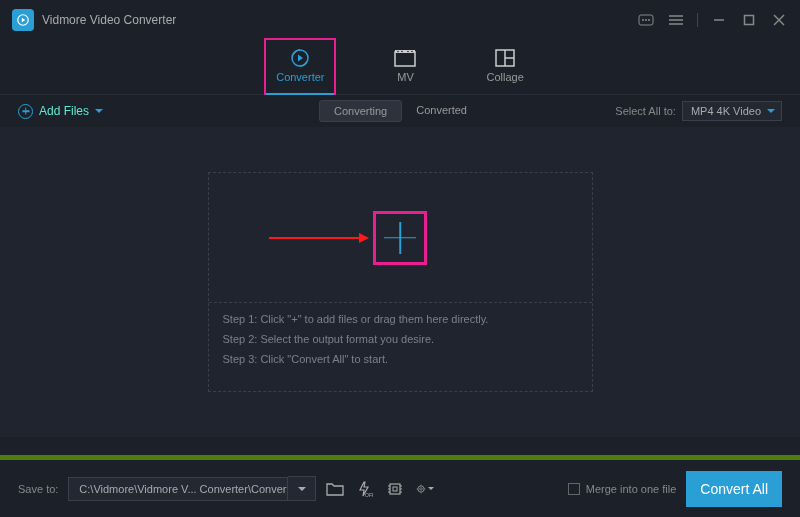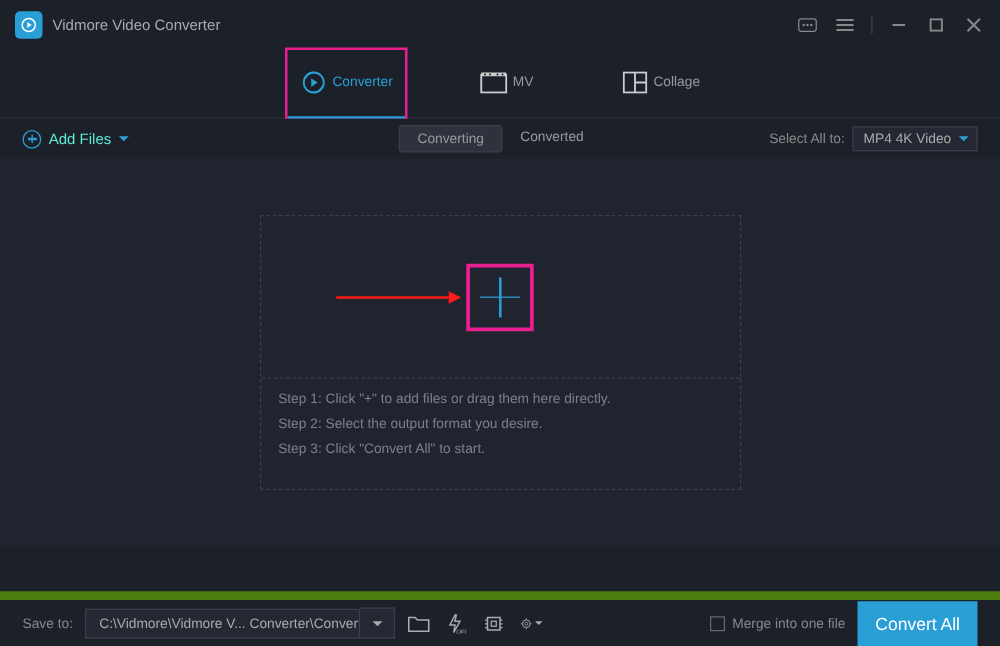--- a/index.html
+++ b/index.html
@@ -6,21 +6,21 @@
 body { width:800px; height:517px; background:#1c2029; color:#999; overflow:hidden; position:relative; }
 
 .titlebar { height:40px; display:flex; align-items:center; padding:0 12px; background:#1c2029; }
 .logo { width:22px; height:22px; background:#2a9fd6; border-radius:4px; margin-right:8px; display:flex; align-items:center; justify-content:center; }
 .logo svg { width:14px; height:14px; }
 .app-title { color:#aaa; font-size:12px; flex:1; }
 .title-btns { display:flex; gap:12px; align-items:center; }
 .title-btn { width:18px; height:18px; display:flex; align-items:center; justify-content:center; color:#888; cursor:pointer; }
 
 .tabs { height:55px; display:flex; justify-content:center; gap:50px; align-items:center; border-bottom:1px solid #2a2e38; }
-.tab { display:flex; flex-direction:row; align-items:center; gap:4px; cursor:pointer; padding:4px 10px; border-bottom:2px solid transparent; height:55px; justify-content:center; }
+.tab { display:flex; flex-direction:column; align-items:center; gap:4px; cursor:pointer; padding:4px 10px; border-bottom:2px solid transparent; height:55px; justify-content:center; }
 .tab.active { border-bottom-color:#2a9fd6; }
 .tab.highlight { outline:2px solid #e91e90; }
 .tab-icon { width:22px; height:18px; display:flex; align-items:center; justify-content:center; }
 .tab-label { font-size:11px; color:#999; }
 .tab.active .tab-label { color:#2a9fd6; }
 .tab.active .tab-icon { color:#2a9fd6; } 
 .tab:not(.active) .tab-icon { color:#ccc; }
 
 .toolbar { height:32px; display:flex; align-items:center; padding:0 18px; background:#1c2029; }
 .add-files { display:flex; align-items:center; gap:6px; color:#5eead4; font-size:12px; cursor:pointer; }
@@ -44,21 +44,21 @@
 .big-plus { width:54px; height:54px; border:3px solid #e91e90; display:flex; align-items:center; justify-content:center; cursor:pointer; }
 .big-plus-inner{ position:relative; width:32px; height:32px; }
 .big-plus-inner::before,.big-plus-inner::after{content:"";position:absolute;background:#2a9fd6;}
 .big-plus-inner::before{width:32px;height:1.5px;top:50%;left:0;transform:translateY(-50%);}
 .big-plus-inner::after{width:1.5px;height:32px;left:50%;top:0;transform:translateX(-50%);}
 .arrow { position:absolute; left:60px; top:50%; transform:translateY(-50%); display:flex; align-items:center; }
 .arrow-line { width:90px; height:2px; background:#ff1a1a; }
 .arrow-head { width:0;height:0;border-top:5px solid transparent;border-bottom:5px solid transparent;border-left:10px solid #ff1a1a; }
 .drop-bottom { flex:1; padding:10px 14px; display:flex; flex-direction:column; gap:8px; font-size:11px; color:#7a8089;}
 
-.footer { position:absolute; bottom:0; left:0; right:0; height:44px; border-top:7px solid #4d7c0f; display:flex; align-items:center; padding:0 18px; gap:10px; background:#1c2029;}
+.footer { position:absolute; bottom:0; left:0; right:0; height:62px; border-top:5px solid #4d7c0f; display:flex; align-items:center; padding:0 18px; gap:10px; background:#1c2029;}
 .save-label { font-size:11px; color:#888; }
 .save-path-wrap{display:flex;align-items:center;}
 .save-path { background:#242833; border:1px solid #3a3f4a; padding:5px 10px; font-size:11px; color:#aaa; width:220px; white-space:nowrap; overflow:hidden;}
 .path-caret{width:28px;height:25px;background:#242833;border:1px solid #3a3f4a;border-left:none;display:flex;align-items:center;justify-content:center;}
 .path-caret span{width:0;height:0;border-left:4px solid transparent;border-right:4px solid transparent;border-top:4px solid #aaa;}
 .footer-icons{display:flex;gap:12px;align-items:center;color:#888;}
 .footer-icon{width:18px;height:18px;display:flex;align-items:center;justify-content:center;cursor:pointer;}
 .spacer{flex:1;}
 .merge{display:flex;align-items:center;gap:6px;font-size:11px;color:#888;}
 .checkbox{width:12px;height:12px;border:1px solid #666;}

